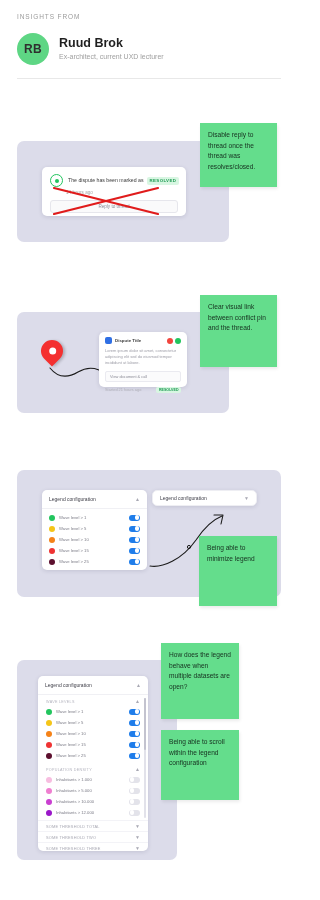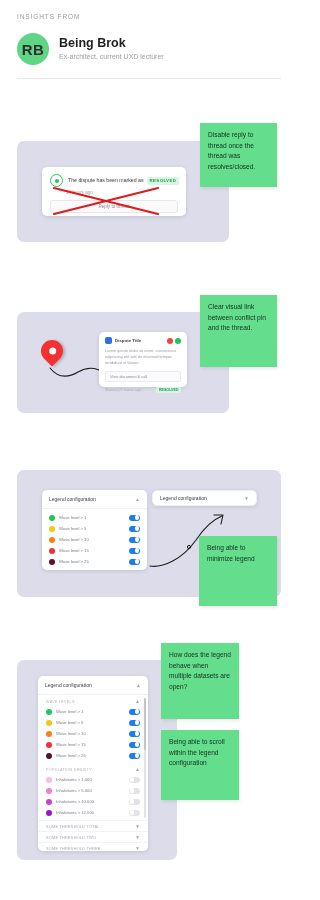--- a/index.html
+++ b/index.html
@@ -12,21 +12,21 @@
 
   
   .eyebrow{
     position:absolute;left:17px;top:13px;
     font-size:6.5px;letter-spacing:.9px;color:#9b9b9b;font-weight:400;
   }
   .author{position:absolute;left:17px;top:33px;display:flex;align-items:center;gap:10px;}
   .avatar{
     width:32px;height:32px;border-radius:50%;background:#5ed684;
     display:flex;align-items:center;justify-content:center;
-    font-size:15px;font-weight:700;color:#2f2f2f;letter-spacing:.4px;flex:0 0 auto;
+    font-size:12px;font-weight:700;color:#2f2f2f;letter-spacing:.4px;flex:0 0 auto;
   }
   .author-text{display:flex;flex-direction:column;gap:2px;}
   .author-name{font-size:12.5px;font-weight:700;color:#1f1f1f;line-height:1.1;}
   .author-role{font-size:7px;color:#a0a0a0;line-height:1.1;}
   .rule{position:absolute;left:17px;top:78px;width:264px;height:1px;background:#e8e8e8;}
 
   
   .panel{position:absolute;background:#dcdcea;border-radius:7px;}
   .note{
     position:absolute;background:#64dd8c;
@@ -134,21 +134,21 @@
 </style>
 </head>
 <body>
 
 <div class="page">
 
   <div class="eyebrow">INSIGHTS FROM</div>
   <div class="author">
     <div class="avatar">RB</div>
     <div class="author-text">
-      <div class="author-name">Being Brok</div>
+      <div class="author-name">Ruud Brok</div>
       <div class="author-role">Ex-architect, current UXD lecturer</div>
     </div>
   </div>
   <div class="rule"></div>
 
   <div class="panel" id="blk1-panel"></div>
   <div class="white-card" id="blk1-card">
     <div class="res-row">
       <div class="check"></div>
       <div class="res-text">

